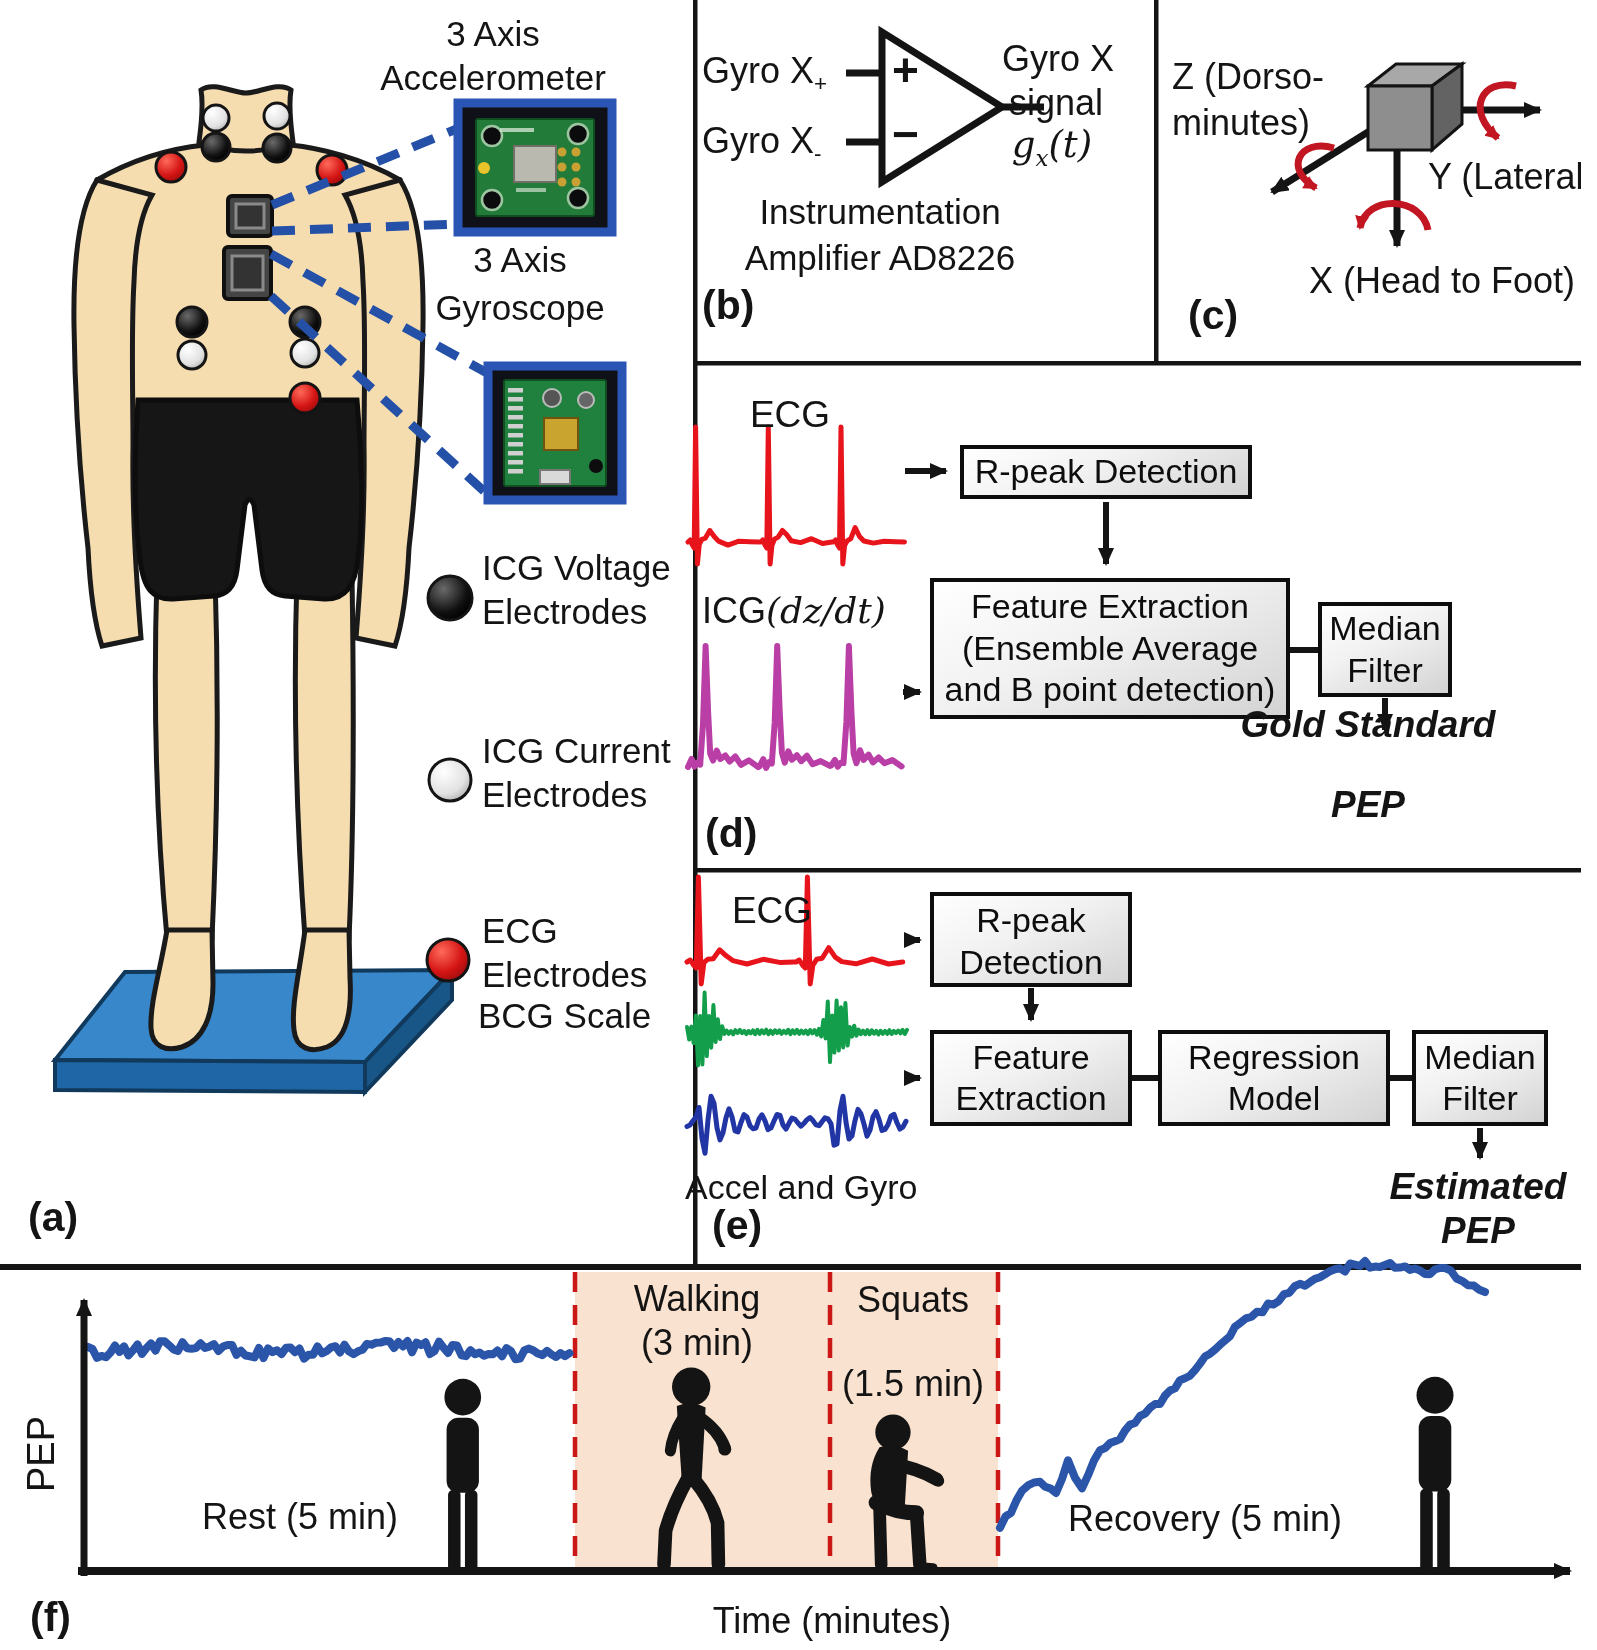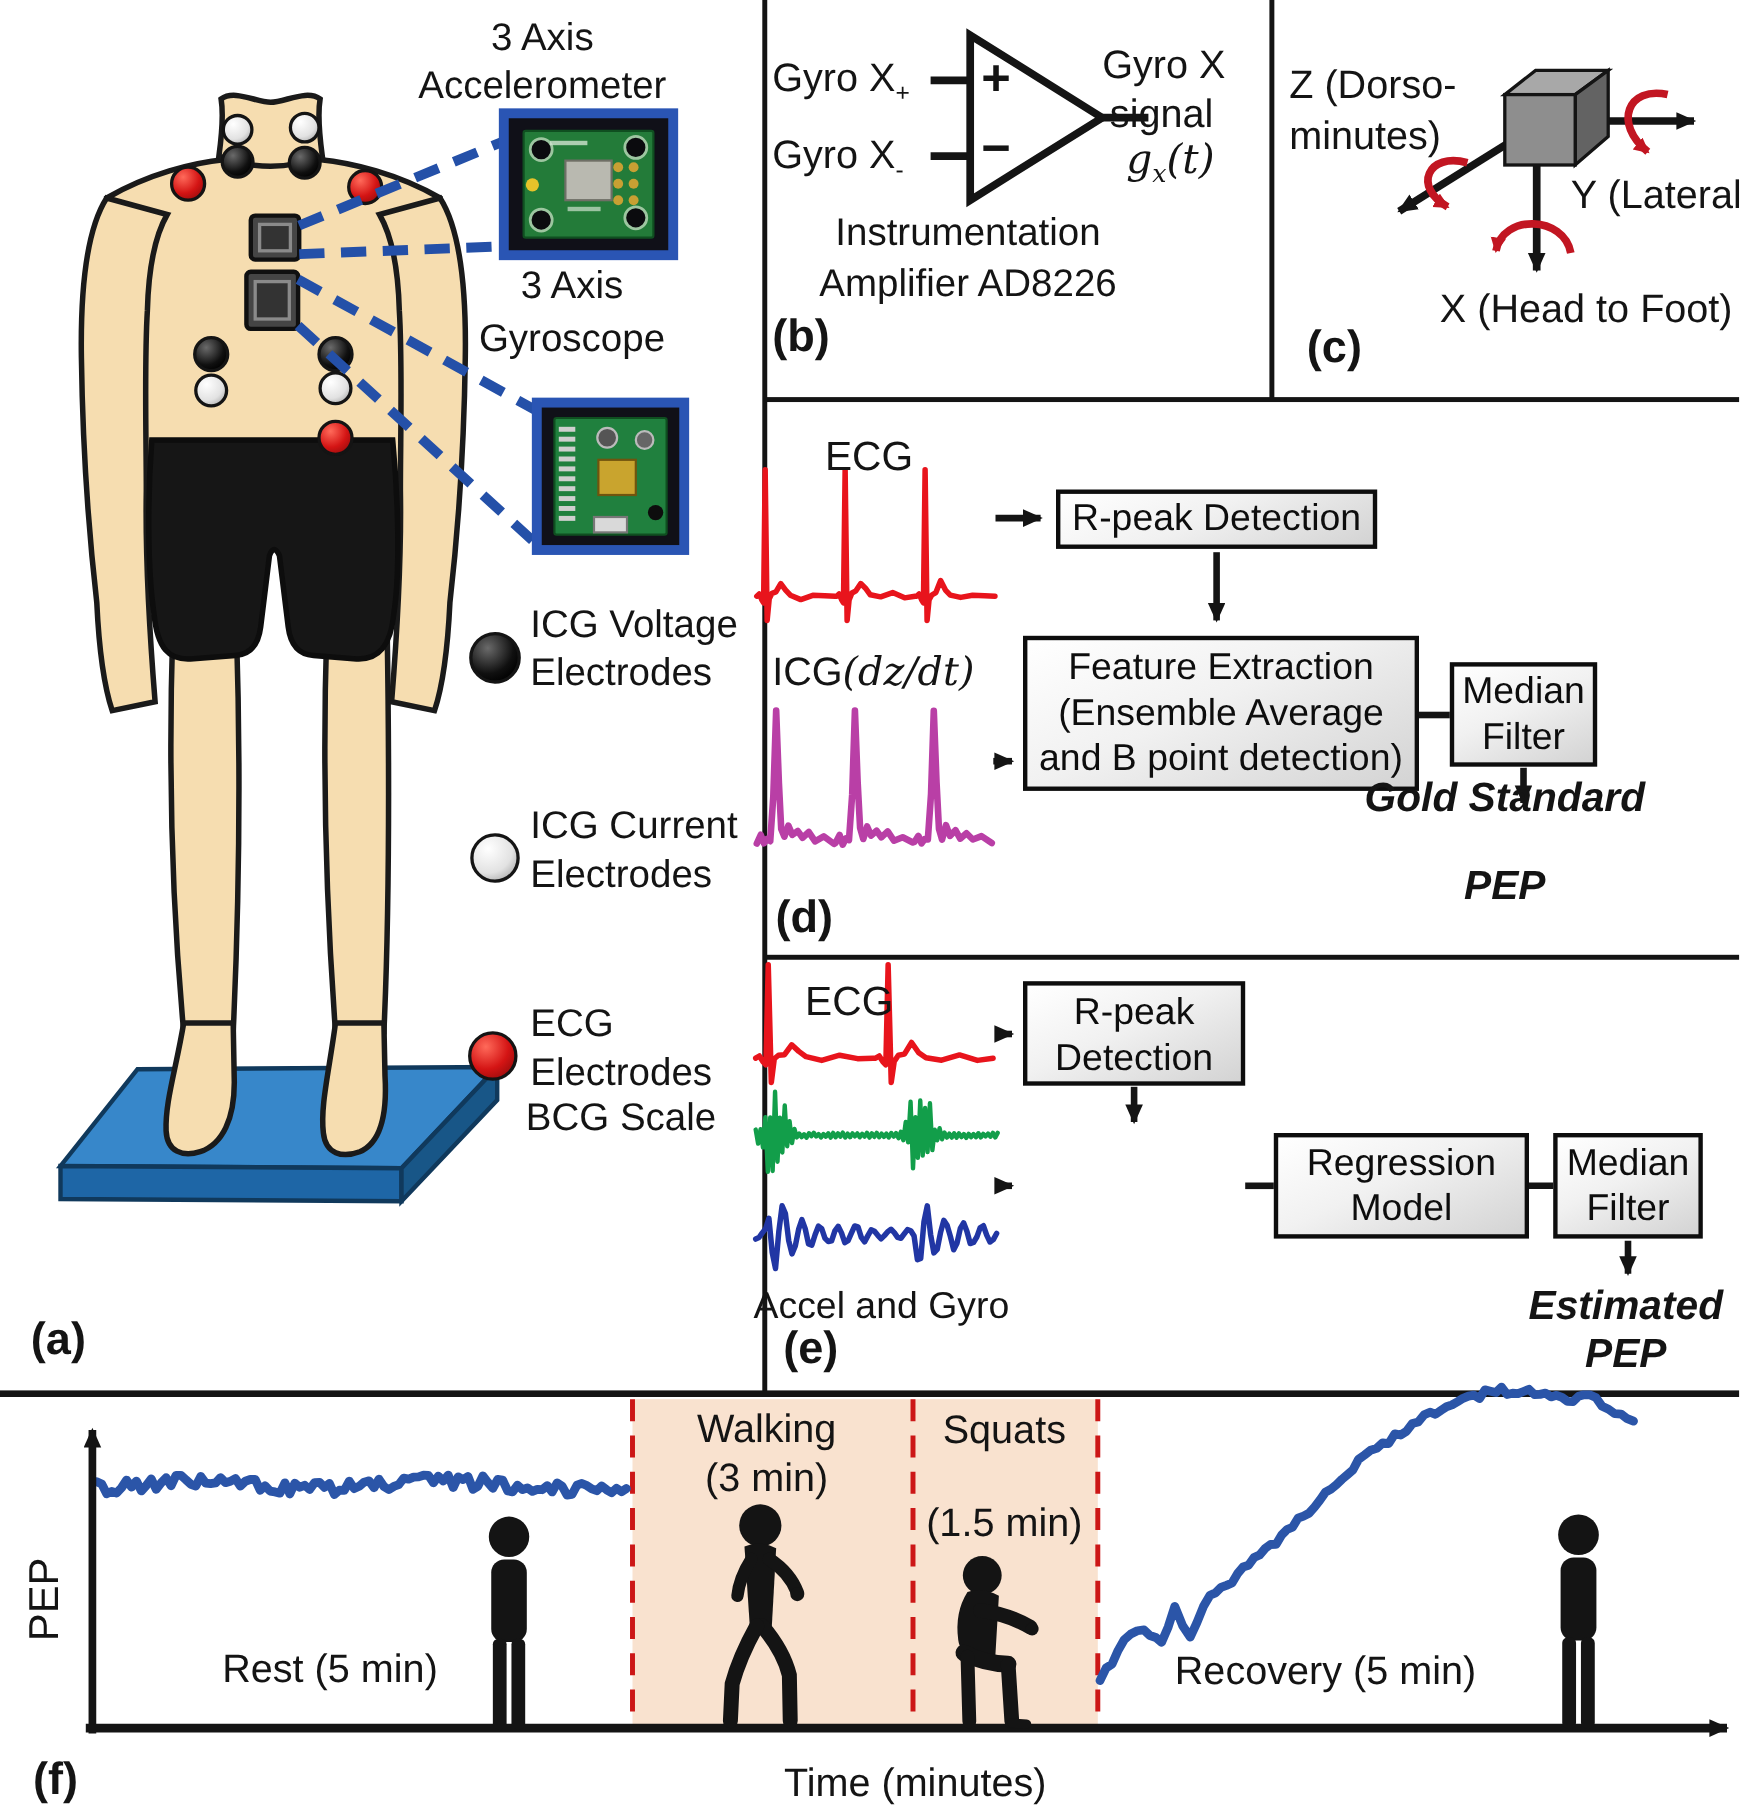--- a/index.html
+++ b/index.html
@@ -268,21 +268,21 @@
 <div class="t" style="left:482px;top:957px;">Electrodes</div>
 <div class="t" style="left:478px;top:998px;">BCG Scale</div>
 <div class="t pl" style="left:28px;top:1196px;">(a)</div>
 
 <div class="t" style="left:702px;top:52px;font-size:36px;"><span>Gyro X</span><span class="sub">+</span></div>
 <div class="t" style="left:702px;top:122px;font-size:36px;"><span>Gyro X</span><span class="sub">-</span></div>
 <div class="t" style="left:892px;top:46px;font-size:46px;font-weight:bold;">+</div>
 <div class="t" style="left:892px;top:110px;font-size:46px;font-weight:bold;">−</div>
 <div class="t ctr" style="left:1058px;top:40px;font-size:36px;">Gyro X</div>
 <div class="t ctr" style="left:1056px;top:84px;font-size:36px;">signal</div>
-<div class="t ctr" style="left:1052px;top:126px;font-size:37px;margin-left:12px;"><span class="mathit">g</span><span class="sub mathit">x</span><span class="mathit">(t)</span></div>
+<div class="t ctr" style="left:1052px;top:126px;font-size:37px;"><span class="mathit">g</span><span class="sub mathit">x</span><span class="mathit">(t)</span></div>
 <div class="t ctr" style="left:880px;top:194px;">Instrumentation</div>
 <div class="t ctr" style="left:880px;top:240px;">Amplifier AD8226</div>
 <div class="t pl" style="left:702px;top:284px;">(b)</div>
 
 <div class="t" style="left:1172px;top:58px;font-size:36px;">Z (Dorso-</div>
 <div class="t" style="left:1172px;top:104px;font-size:36px;">minutes)</div>
 <div class="t" style="left:1428px;top:158px;font-size:36px;">Y (Lateral)</div>
 <div class="t ctr" style="left:1442px;top:262px;font-size:36px;">X (Head to Foot)</div>
 <div class="t pl" style="left:1188px;top:294px;">(c)</div>
 
@@ -303,20 +303,24 @@
 <div class="t bi ctr" style="left:1368px;top:706px;">Gold Standard</div>
 <div class="t bi ctr" style="left:1368px;top:786px;">PEP</div>
 <div class="t pl" style="left:705px;top:812px;">(d)</div>
 
 <div class="t ctr" style="left:772px;top:892px;font-size:37px;">ECG</div>
 <div class="t" style="left:685px;top:1170px;font-size:34px;">Accel and Gyro</div>
 <div class="fbox" style="left:930px;top:892px;width:202px;height:95px;justify-content:flex-end;">
   <span>R-peak</span>
       <span>Detection</span>
 </div>
+<div class="fbox" style="left:930px;top:1030px;width:202px;height:96px;">
+  <span>Feature</span>
+      <span>Extraction</span>
+</div>
 <div class="fbox" style="left:1158px;top:1030px;width:232px;height:96px;">
   <span>Regression</span>
       <span>Model</span>
 </div>
 <div class="fbox" style="left:1412px;top:1030px;width:136px;height:96px;">
   <span>Median</span>
       <span>Filter</span>
 </div>
 <div class="t bi ctr" style="left:1478px;top:1168px;">Estimated</div>
 <div class="t bi ctr" style="left:1478px;top:1212px;">PEP</div>

